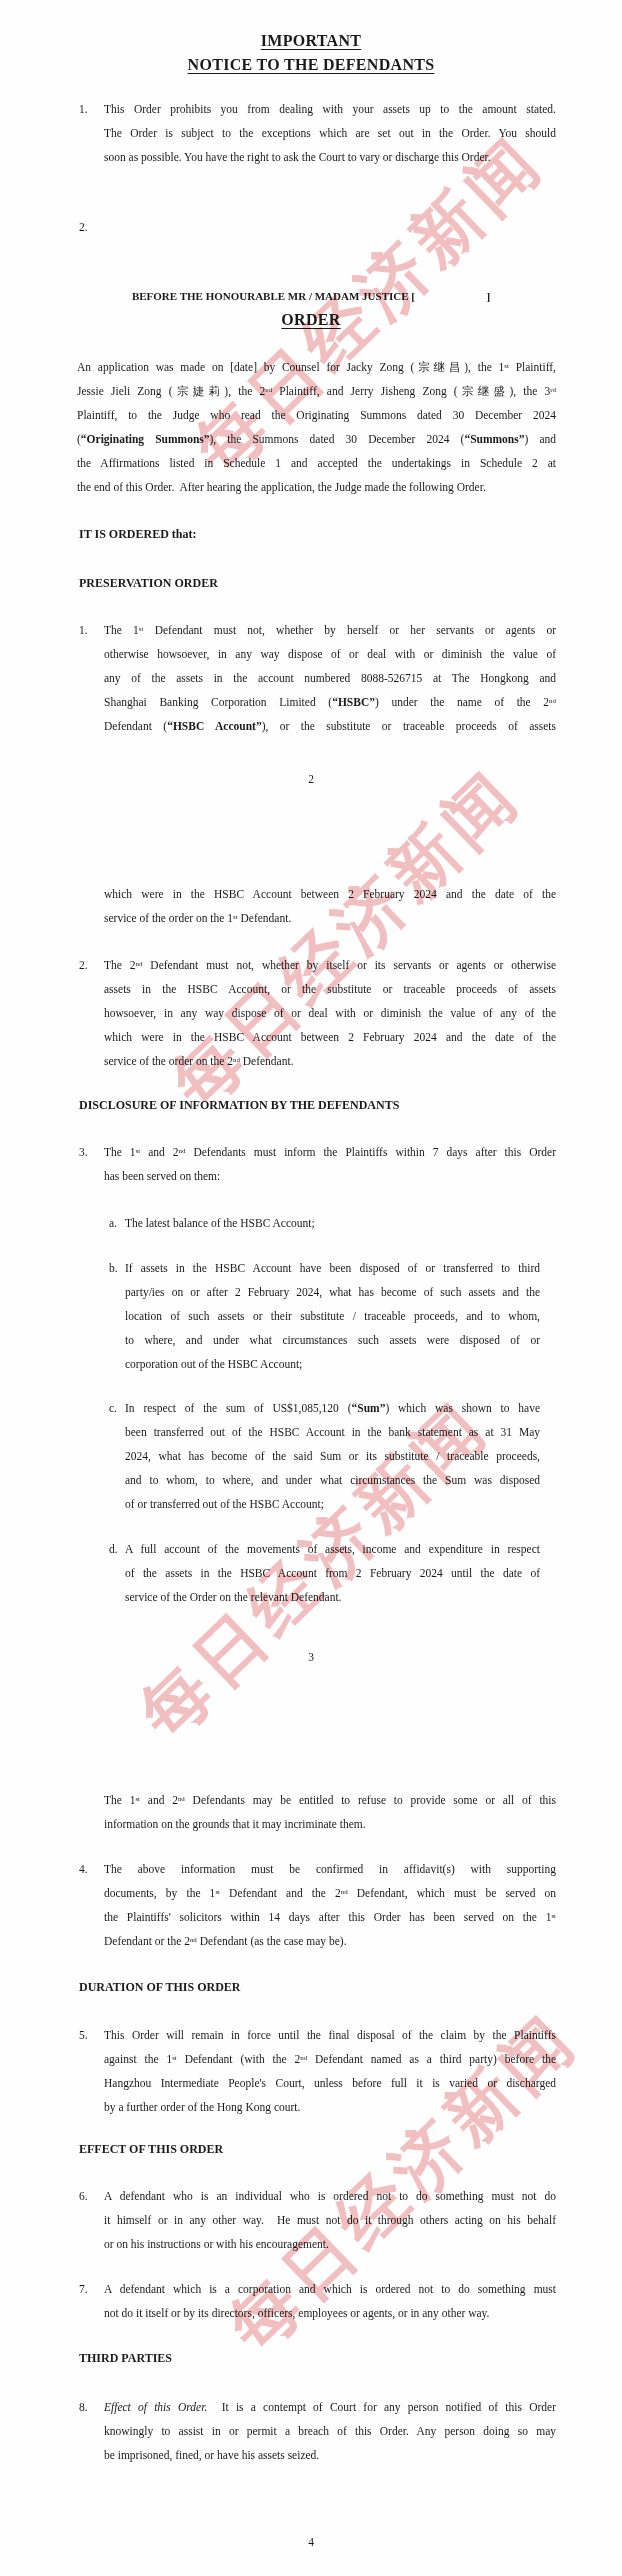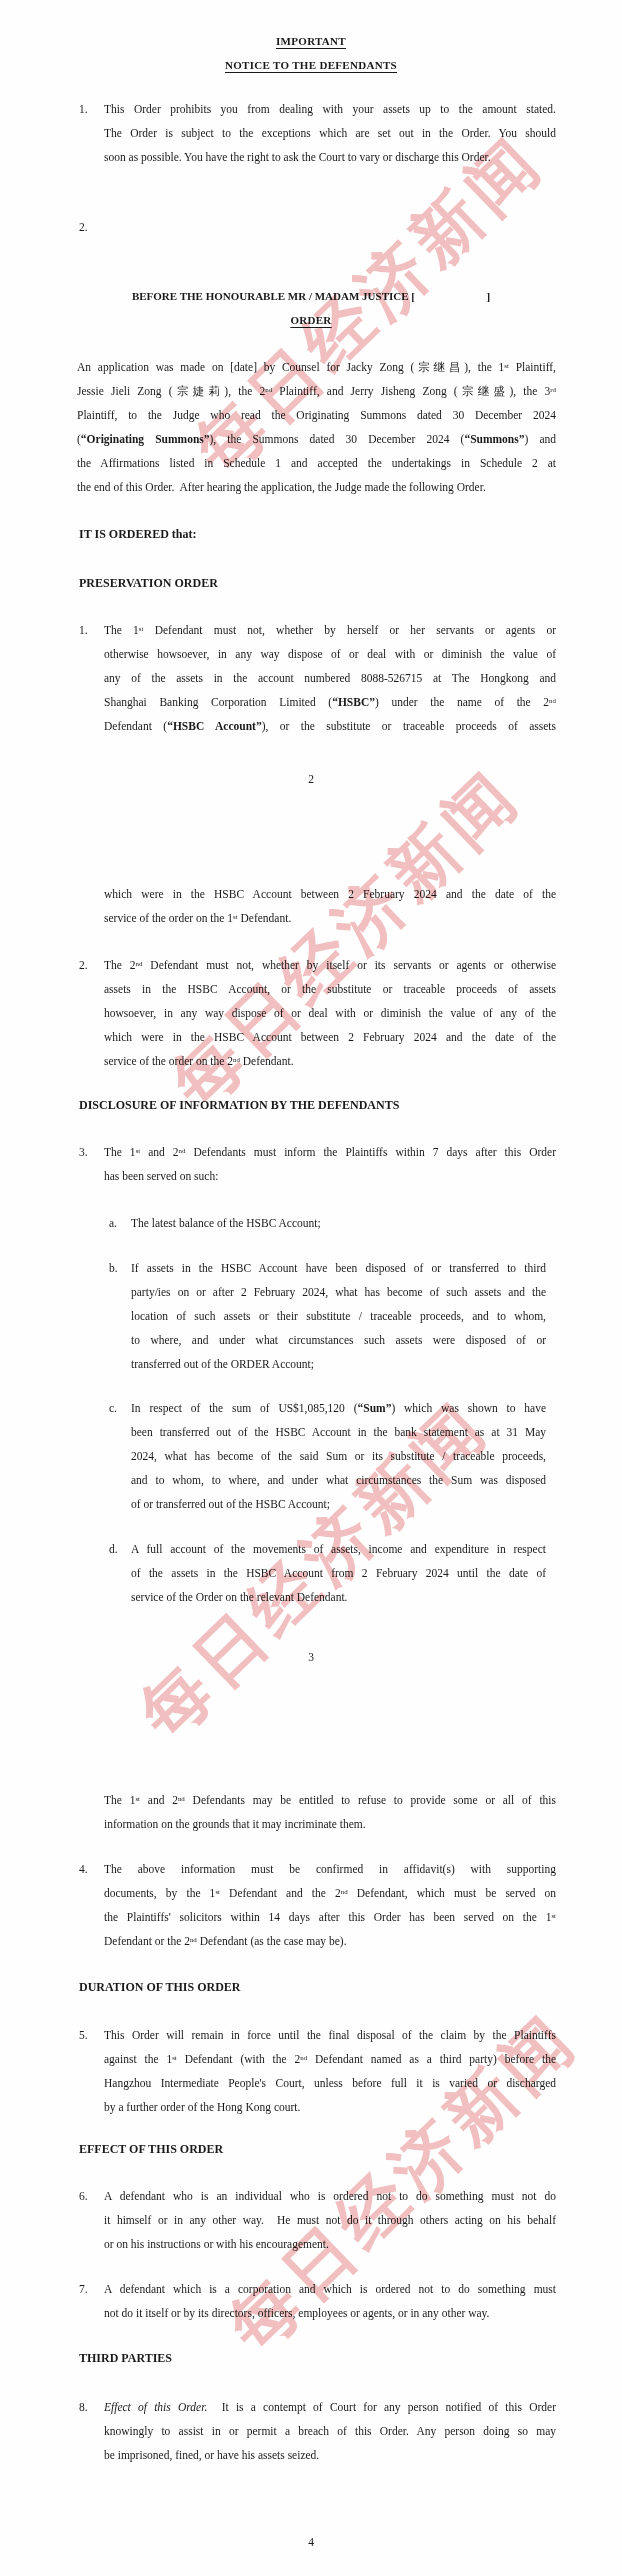--- a/index.html
+++ b/index.html
@@ -9,26 +9,26 @@
     font-family:"Liberation Serif","DejaVu Serif",serif; color:#1a1a1a;
     overflow:hidden; margin:0 auto;
   }
   .ln { font-size:11.5px; line-height:24px; white-space:nowrap; }
   .just { text-align:justify; text-align-last:justify; }
   .item { position:absolute; left:79px; width:477px; }
   .item > .num { position:absolute; left:0; top:0; font-size:11.5px; line-height:24px; }
   .item > .txt { margin-left:25px; width:452px; }
   .sub { position:absolute; left:109px; width:441px; }
   .sub > .num { position:absolute; left:0; top:0; font-size:11.5px; line-height:24px; }
-  .sub > .txt { margin-left:22px; width:415px; }
+  .sub > .txt { margin-left:16px; width:415px; }
   .para  { position:absolute; left:77px; width:479px; }
   .para2 { position:absolute; left:104px; width:452px; }
   .heading { position:absolute; left:79px; font-size:12px; font-weight:bold; line-height:24px; white-space:nowrap; }
   .center-row { position:absolute; left:0; width:100%; text-align:center; line-height:24px; }
-  .title-text { font-weight:bold; font-size:11px; text-decoration:underline; text-decoration-thickness:1.2px; text-underline-offset:2.9px; letter-spacing:0.3px; }
+  .title-text { font-weight:bold; font-size:16px; text-decoration:underline; text-decoration-thickness:1.2px; text-underline-offset:2.9px; letter-spacing:0.3px; }
   .justice-text { font-weight:bold; font-size:11px; text-decoration-thickness:1.2px; text-underline-offset:2.9px; }
   .pagenum { position:absolute; left:0; width:100%; text-align:center; font-size:11.5px; line-height:24px; }
   sup { font-size:0.6em; line-height:0; position:relative; top:-0.45em; vertical-align:baseline; }
   .wm {
     position:absolute; transform:translate(-50%,-50%) rotate(-44deg);
     font-family:"DejaVu Sans",sans-serif; font-weight:bold; font-size:68px;
     letter-spacing:7px; white-space:nowrap; opacity:0.42;
     pointer-events:none; mix-blend-mode:multiply; z-index:3;
   }
 </style>
@@ -111,39 +111,39 @@
       <div class="ln">service of the order on the 2<sup>nd</sup> Defendant.</div>
     </div>
   </div>
 
   <div class="heading" style="top:1093px">DISCLOSURE OF INFORMATION BY THE DEFENDANTS</div>
 
   <div class="item" style="top:1140px">
     <span class="num">3.</span>
     <div class="txt">
       <div class="ln just">The 1<sup>st</sup> and 2<sup>nd</sup> Defendants must inform the Plaintiffs within 7 days after this Order</div>
-      <div class="ln">has been served on such:</div>
+      <div class="ln">has been served on them:</div>
     </div>
   </div>
 
   <div class="sub" style="top:1211px">
     <span class="num">a.</span>
     <div class="txt">
       <div class="ln">The latest balance of the HSBC Account;</div>
     </div>
   </div>
 
   <div class="sub" style="top:1256px">
     <span class="num">b.</span>
     <div class="txt">
       <div class="ln just">If assets in the HSBC Account have been disposed of or transferred to third</div>
       <div class="ln just">party/ies on or after 2 February 2024, what has become of such assets and the</div>
       <div class="ln just">location of such assets or their substitute / traceable proceeds, and to whom,</div>
       <div class="ln just">to where, and under what circumstances such assets were disposed of or</div>
-      <div class="ln">transferred out of the ORDER Account;</div>
+      <div class="ln">corporation out of the HSBC Account;</div>
     </div>
   </div>
 
   <div class="sub" style="top:1396px">
     <span class="num">c.</span>
     <div class="txt">
       <div class="ln just">In respect of the sum of US$1,085,120 (<b>“Sum”</b>) which was shown to have</div>
       <div class="ln just">been transferred out of the HSBC Account in the bank statement as at 31 May</div>
       <div class="ln just">2024, what has become of the said Sum or its substitute / traceable proceeds,</div>
       <div class="ln just">and to whom, to where, and under what circumstances the Sum was disposed</div>

